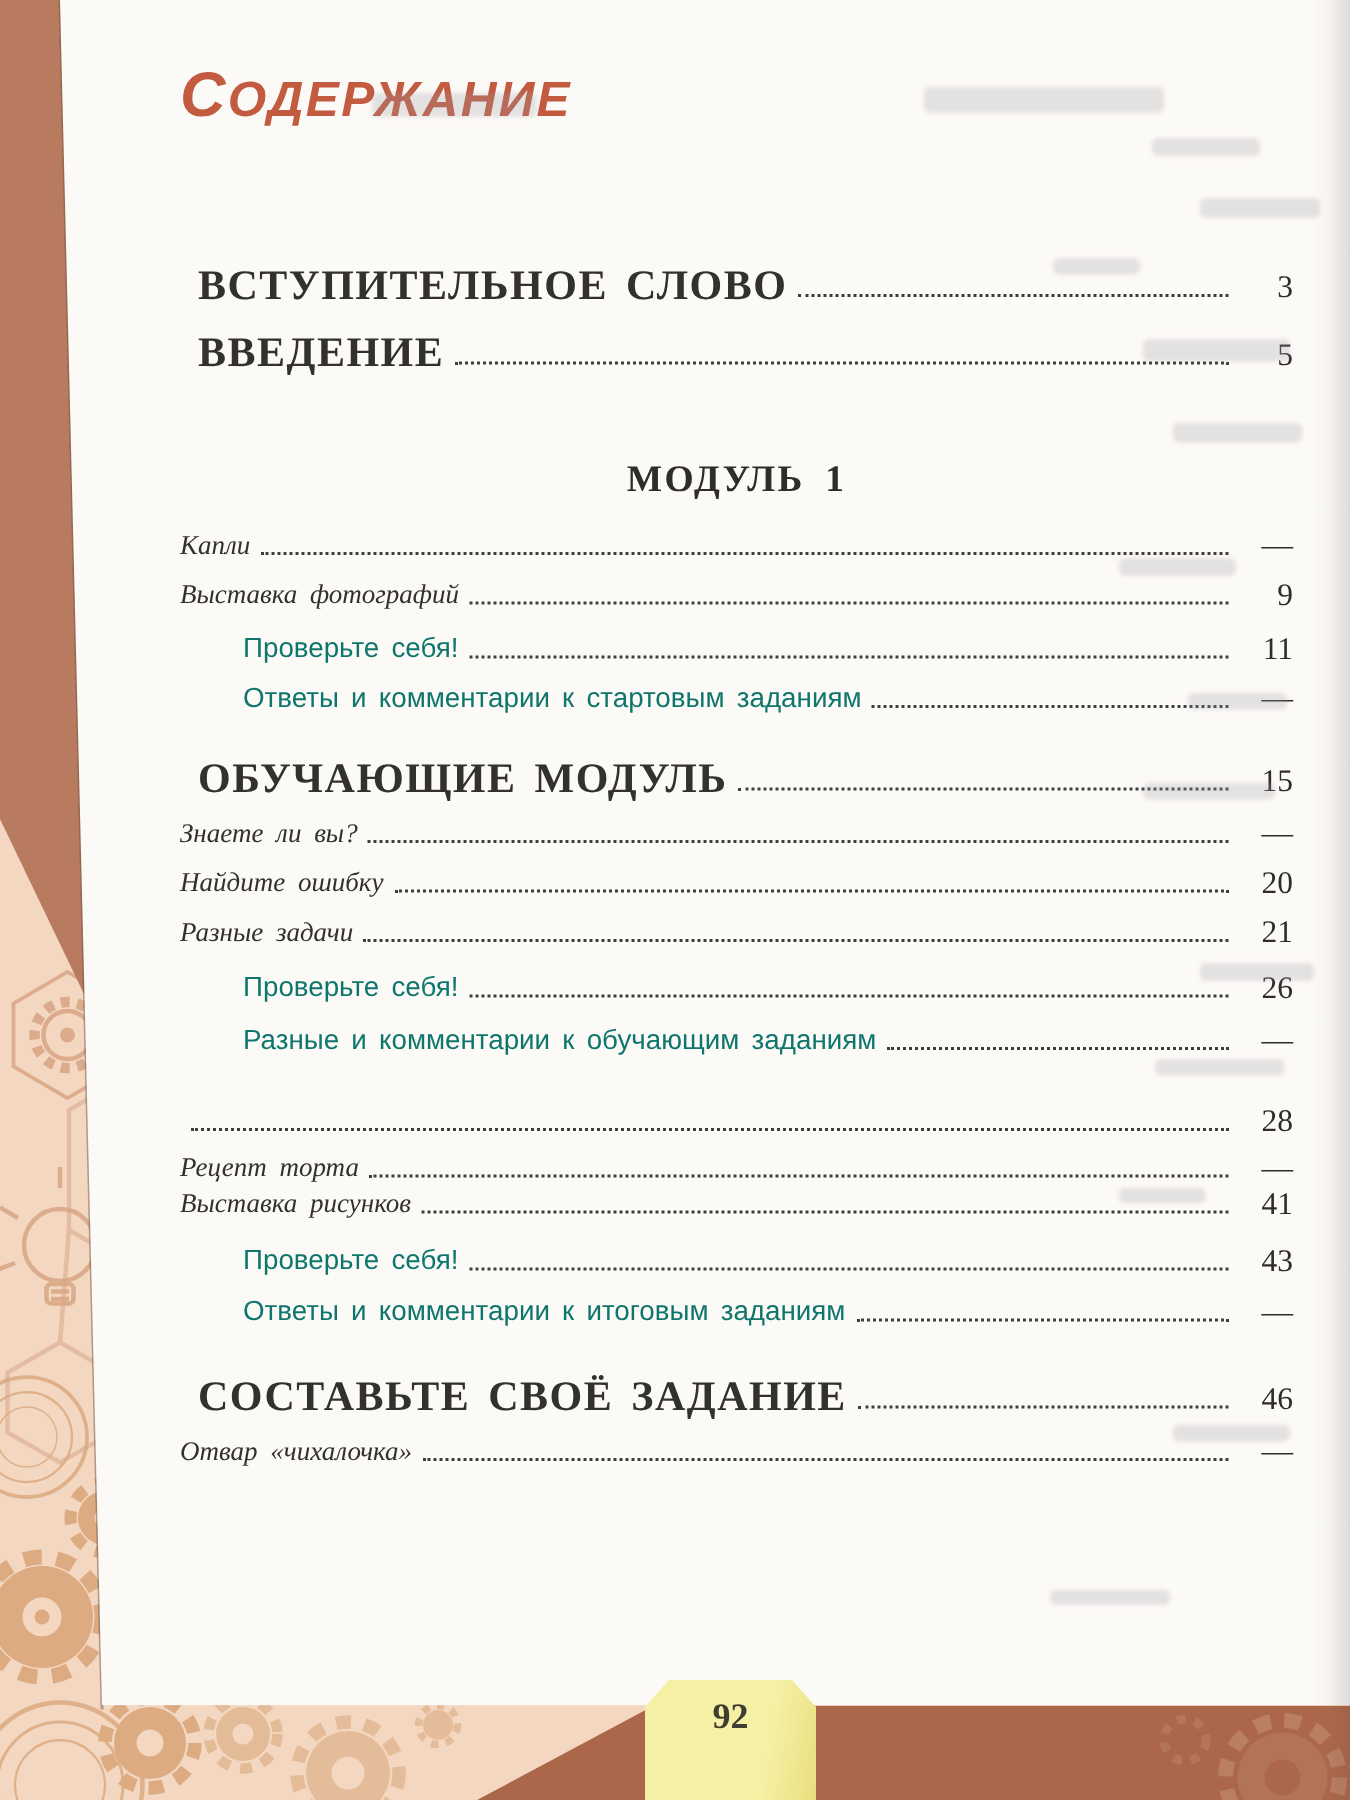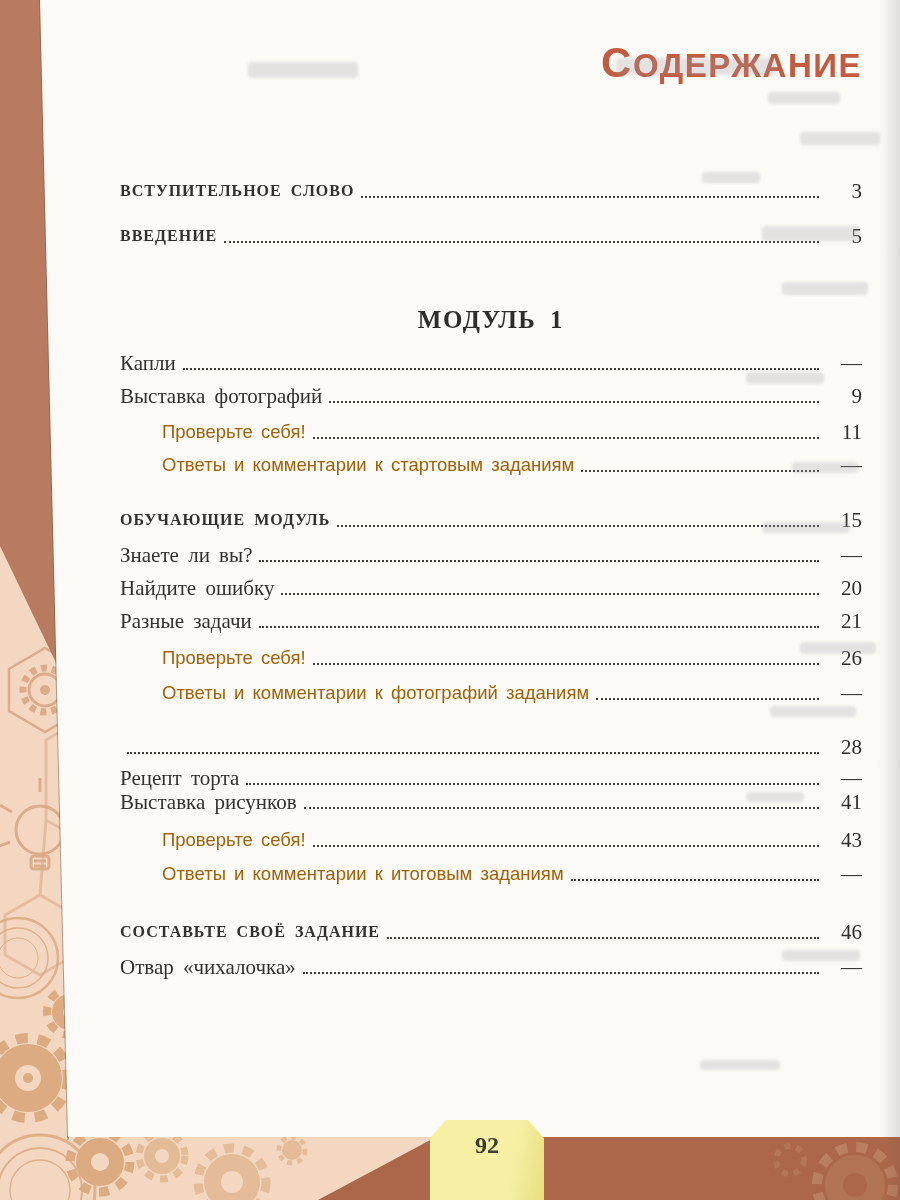--- a/index.html
+++ b/index.html
@@ -18,36 +18,36 @@
              background:linear-gradient(to right,rgba(0,0,0,0),rgba(70,66,78,.10));z-index:6;}
   
   .sheet{position:absolute;left:40px;top:0;width:860px;height:1137px;background:#fcfaf6;
          clip-path:polygon(0 0,100% 0,100% 100%,28px 100%);z-index:3;}
   .sheet::after{content:"";position:absolute;right:0;top:0;bottom:0;width:26px;
                 background:linear-gradient(to right,rgba(0,0,0,0),rgba(86,80,90,.07));}
   .sheet-content{position:relative;height:100%;padding:0 38px 0 80px;box-sizing:border-box;color:#33312f;}
   
   .g{position:absolute;background:rgba(158,155,168,.26);border-radius:4px;filter:blur(1.5px);}
   
-  .title{margin:0;padding-top:42px;text-align:right;
+  .title{margin:0;padding-top:42px;text-align:left;
          font-family:"Liberation Sans","DejaVu Sans",sans-serif;
          font-weight:bold;font-size:33px;line-height:42px;letter-spacing:1.5px;
-         color:#c25b40;text-transform:uppercase;}
+         color:#c25b40;text-transform:uppercase;font-style:italic;}
   .title::first-letter{font-size:42px;}
   
   .row{display:flex;align-items:flex-end;line-height:24px;}
   .lbl{white-space:nowrap;}
   .leader{flex:1;border-bottom:2.6px dotted #3e3e3e;margin:0 7px 5px 7px;}
   .pg{min-width:36px;text-align:right;font-family:"Liberation Serif","DejaVu Serif",serif;
       font-size:21px;color:#2f2d2b;}
-  .fm .lbl,.sec .lbl{font-weight:bold;font-size:16px;letter-spacing:1px;word-spacing:4px;}
-  .item .lbl{font-size:21px;word-spacing:4px;}
+  .fm .lbl,.sec .lbl{font-weight:bold;font-size:28px;letter-spacing:1px;word-spacing:4px;margin-left:12px;}
+  .item .lbl{font-size:18px;word-spacing:4px;font-style:italic;}
   .sub{padding-left:42px;}
   .sub .lbl{font-family:"Liberation Sans","DejaVu Sans",sans-serif;font-size:18.5px;
-            word-spacing:3px;color:#a16207;}
+            word-spacing:3px;color:#0f766e;}
   .module{margin-top:58px;height:30px;text-align:center;font-weight:bold;font-size:25px;
           letter-spacing:1.5px;word-spacing:6px;color:#2f2d2b;}
   
   .page-tab{position:absolute;left:430px;top:1120px;width:114px;height:80px;z-index:5;
             background:linear-gradient(100deg,#f5f0a4 70%,#e9df80 100%);
             clip-path:polygon(16px 0,98px 0,114px 18px,114px 80px,0 80px,0 18px);
             text-align:center;}
   .page-num{display:inline-block;margin-top:12px;font-family:"Liberation Serif","DejaVu Serif",serif;
             font-weight:bold;font-size:24px;color:#3f3c30;}
 </style>
@@ -220,21 +220,21 @@
         <span class="lbl">Разные задачи</span>
         <span class="leader"></span>
         <span class="pg">21</span>
       </div>
       <div class="row sub" style="margin-top:13px">
         <span class="lbl">Проверьте себя!</span>
         <span class="leader"></span>
         <span class="pg">26</span>
       </div>
       <div class="row sub" style="margin-top:11px">
-        <span class="lbl">Ответы и комментарии к фотографий заданиям</span>
+        <span class="lbl">Разные и комментарии к обучающим заданиям</span>
         <span class="leader"></span>
         <span class="pg">—</span>
       </div>
 
       <div class="row sec" style="margin-top:30px">
         <span class="leader"></span>
         <span class="pg">28</span>
       </div>
       <div class="row item" style="margin-top:7px">
         <span class="lbl">Рецепт торта</span>

